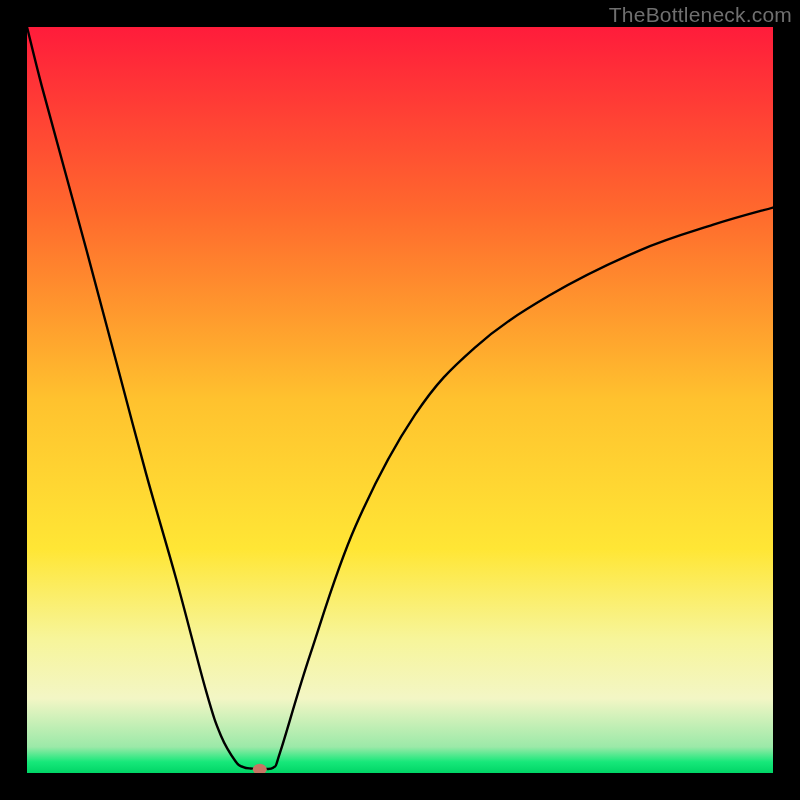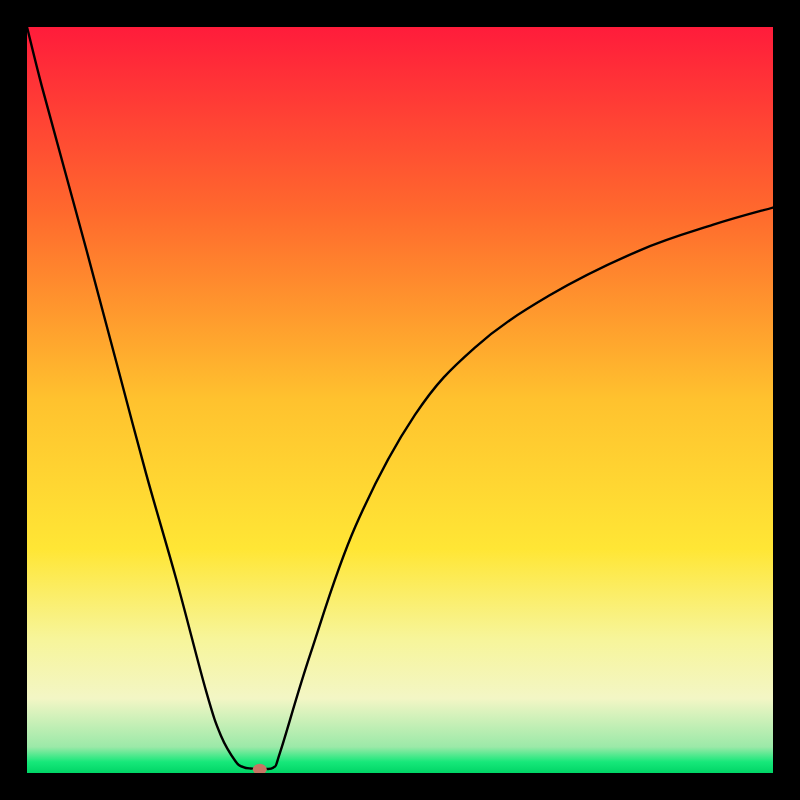--- a/index.html
+++ b/index.html
@@ -74,14 +74,15 @@
       <rect x="0" y="0" width="746" height="746" fill="url(#bg-grad)"></rect>
     </svg>
 
     <svg class="curve-svg" viewBox="0 0 746 746" preserveAspectRatio="none">
       <path id="curve-path" fill="none" stroke="#000000" stroke-width="2.4" stroke-linejoin="round" stroke-linecap="round" d="M 0 0 C 2.6856 10.742399999999991 8.206 34.16679999999995 14.92 59.67999999999995 C 21.634 85.19319999999995 29.243200000000005 112.19839999999999 37.300000000000004 141.74 C 45.35680000000001 171.28160000000003 50.2804 188.88720000000006 59.68 223.80000000000007 C 69.0796 258.7128000000001 78.77759999999999 295.416 89.52 335.7 C 100.2624 375.984 108.6176 408.6588 119.36 447.59999999999997 C 130.1024 486.54119999999995 138.4576 513.0988 149.20000000000002 552.04 C 159.94240000000002 590.9812 170.98319999999998 635.7412 179.04 663.94 C 187.0968 692.1388000000001 188.5888 695.9434000000001 193.96 708.7 C 199.33120000000002 721.4566 204.85160000000002 729.1702399999999 208.88000000000002 734.81 C 212.90840000000003 740.44976 213.65439999999998 738.82348 216.33999999999997 740.032 C 219.02559999999997 741.2405200000001 221.78579999999997 741.25544 223.79999999999998 741.524 C 225.8142 741.79256 226.1872 741.65828 227.53 741.524 C 228.8728 741.38972 227.903 740.91228 231.26 740.778 C 234.617 740.64372 242.1516 743.86644 246.18 740.778 C 250.2084 737.68956 246.92600000000002 744.16484 253.64000000000001 723.62 C 260.35400000000004 703.07516 270.052 666.924 283.48 626.64 C 296.908 586.356 309.4408 542.7896 328.24 499.82 C 347.0392 456.8504 366.4352 420.1472 387.92 387.92 C 409.4048 355.69280000000003 423.4296 342.26480000000004 447.59999999999997 320.78000000000003 C 471.77039999999994 299.2952 492.6583999999999 286.0164 522.1999999999999 268.56 C 551.7416 251.1036 582.1783999999999 236.55660000000006 611.7199999999999 223.80000000000007 C 641.2615999999999 211.04340000000008 662.1496000000001 205.47824000000006 686.32 197.69000000000005 C 710.4904 189.90176000000005 735.2576 183.62044000000003 746 180.53200000000004"></path>
       <ellipse id="marker-dot" rx="7" ry="5.5" fill="#c77564" cx="232.752" cy="742.27"></ellipse>
     </svg>
 
   </div>
 
+  <div class="watermark">TheBottleneck.com</div>
 
 </div>
 
 </body></html>

